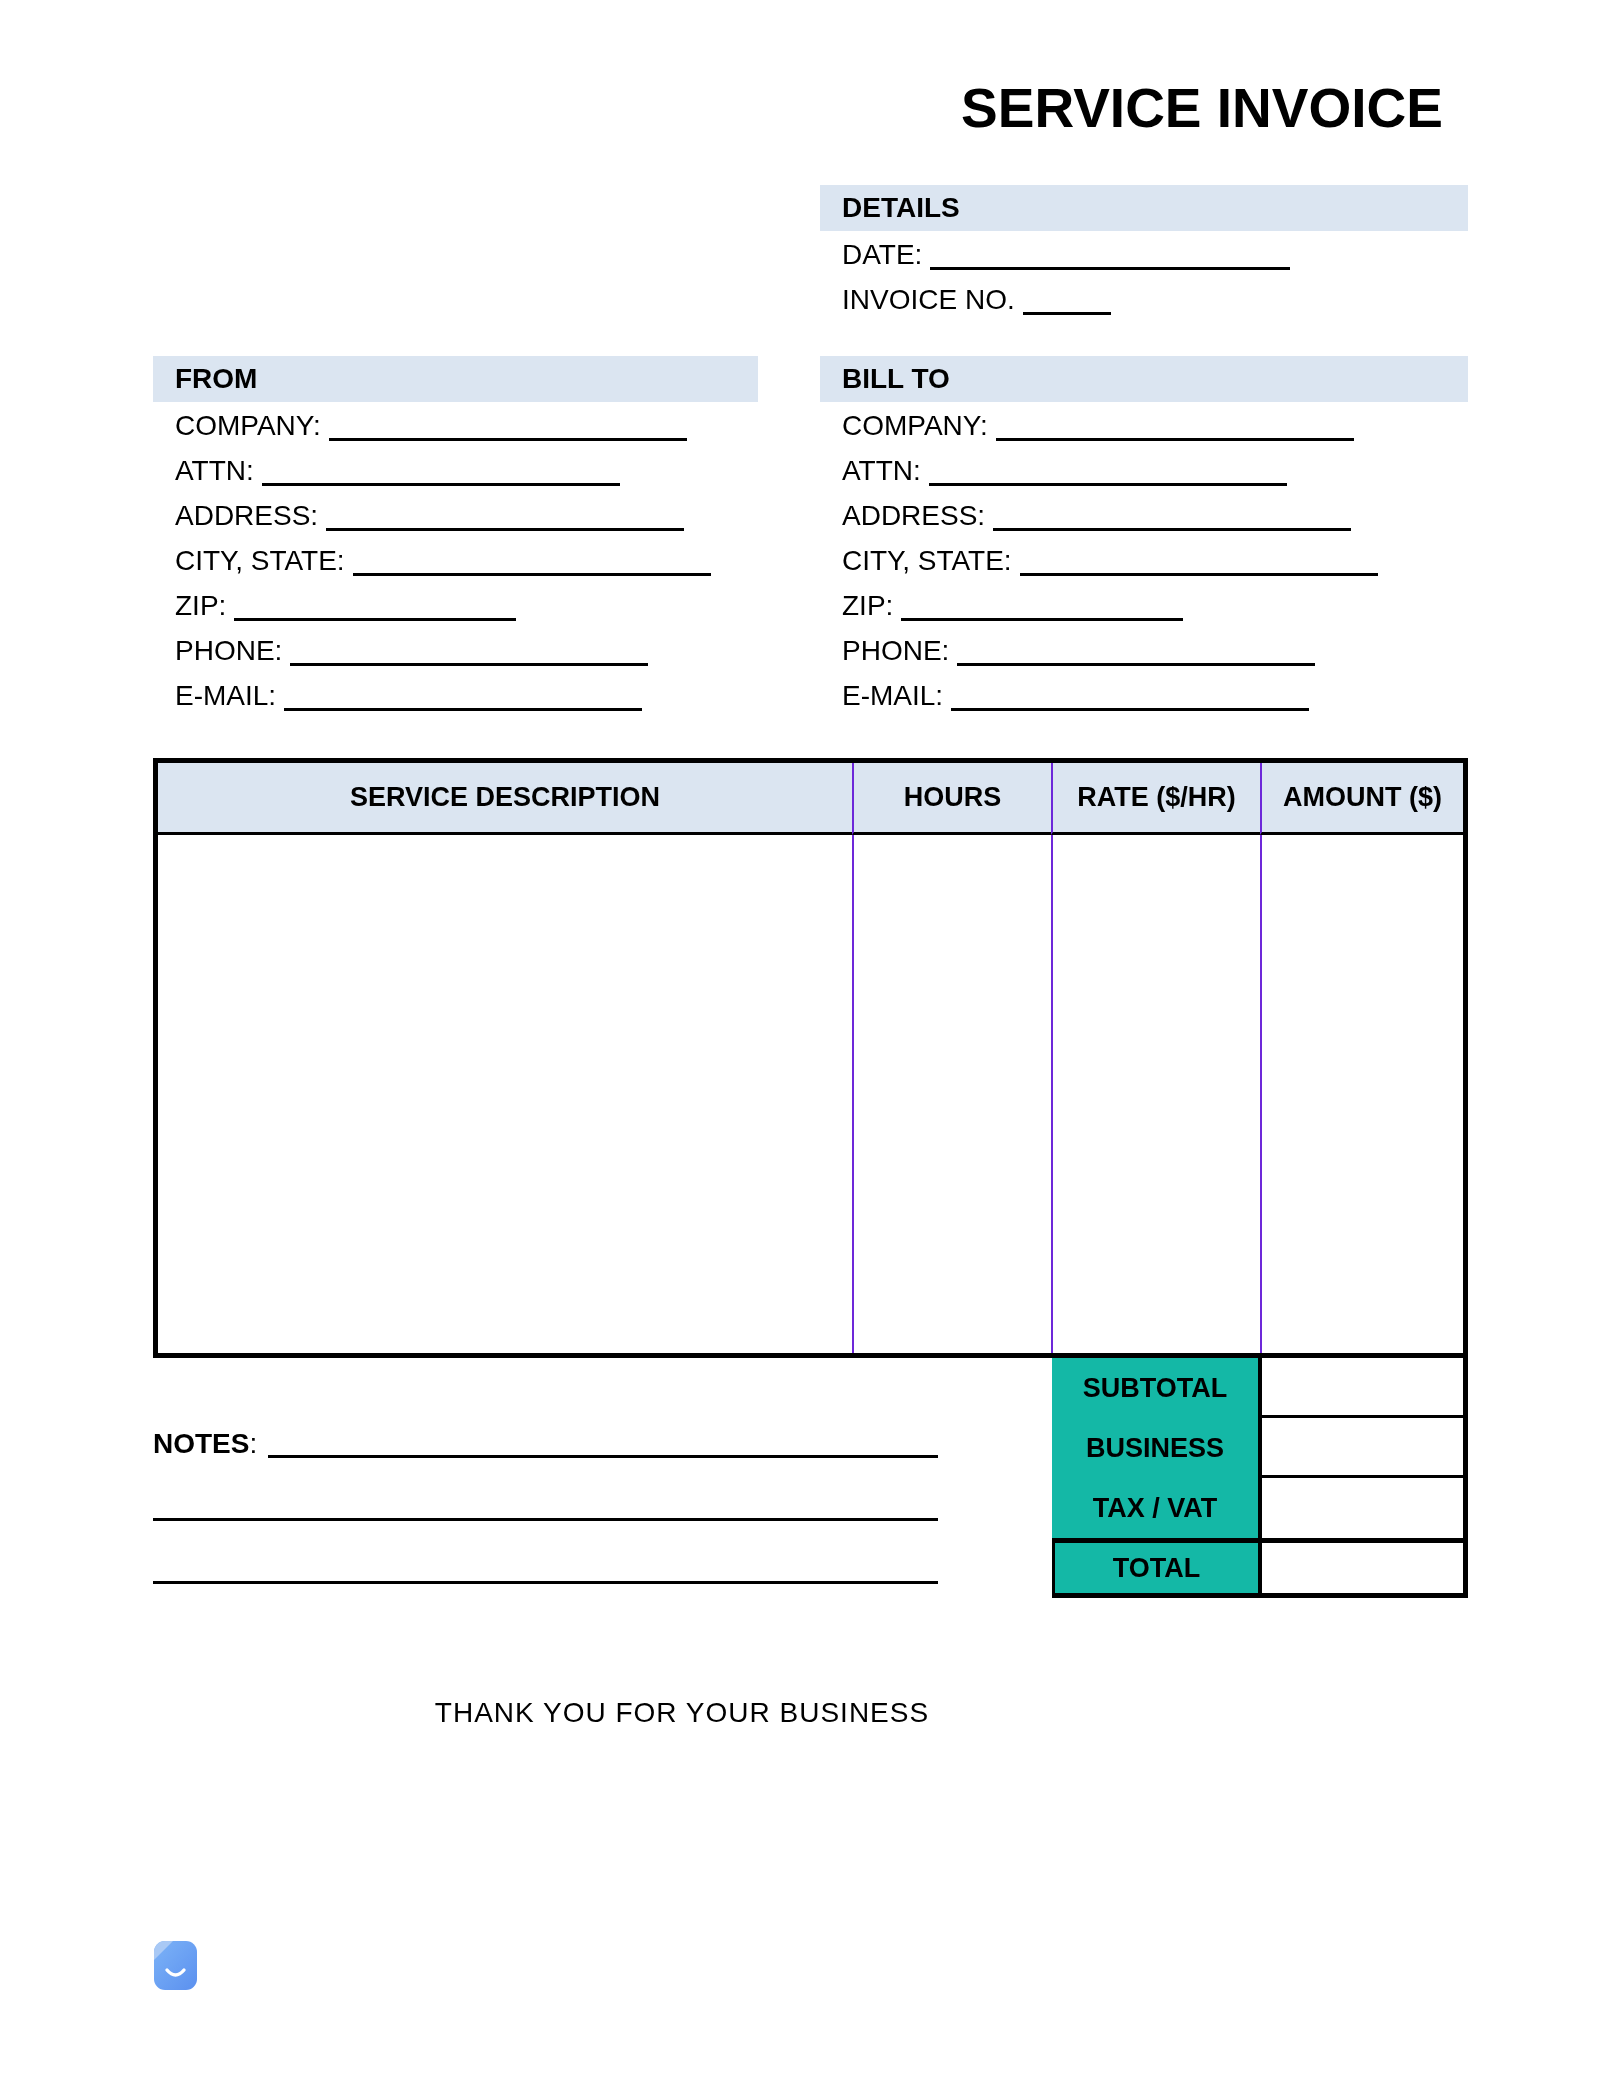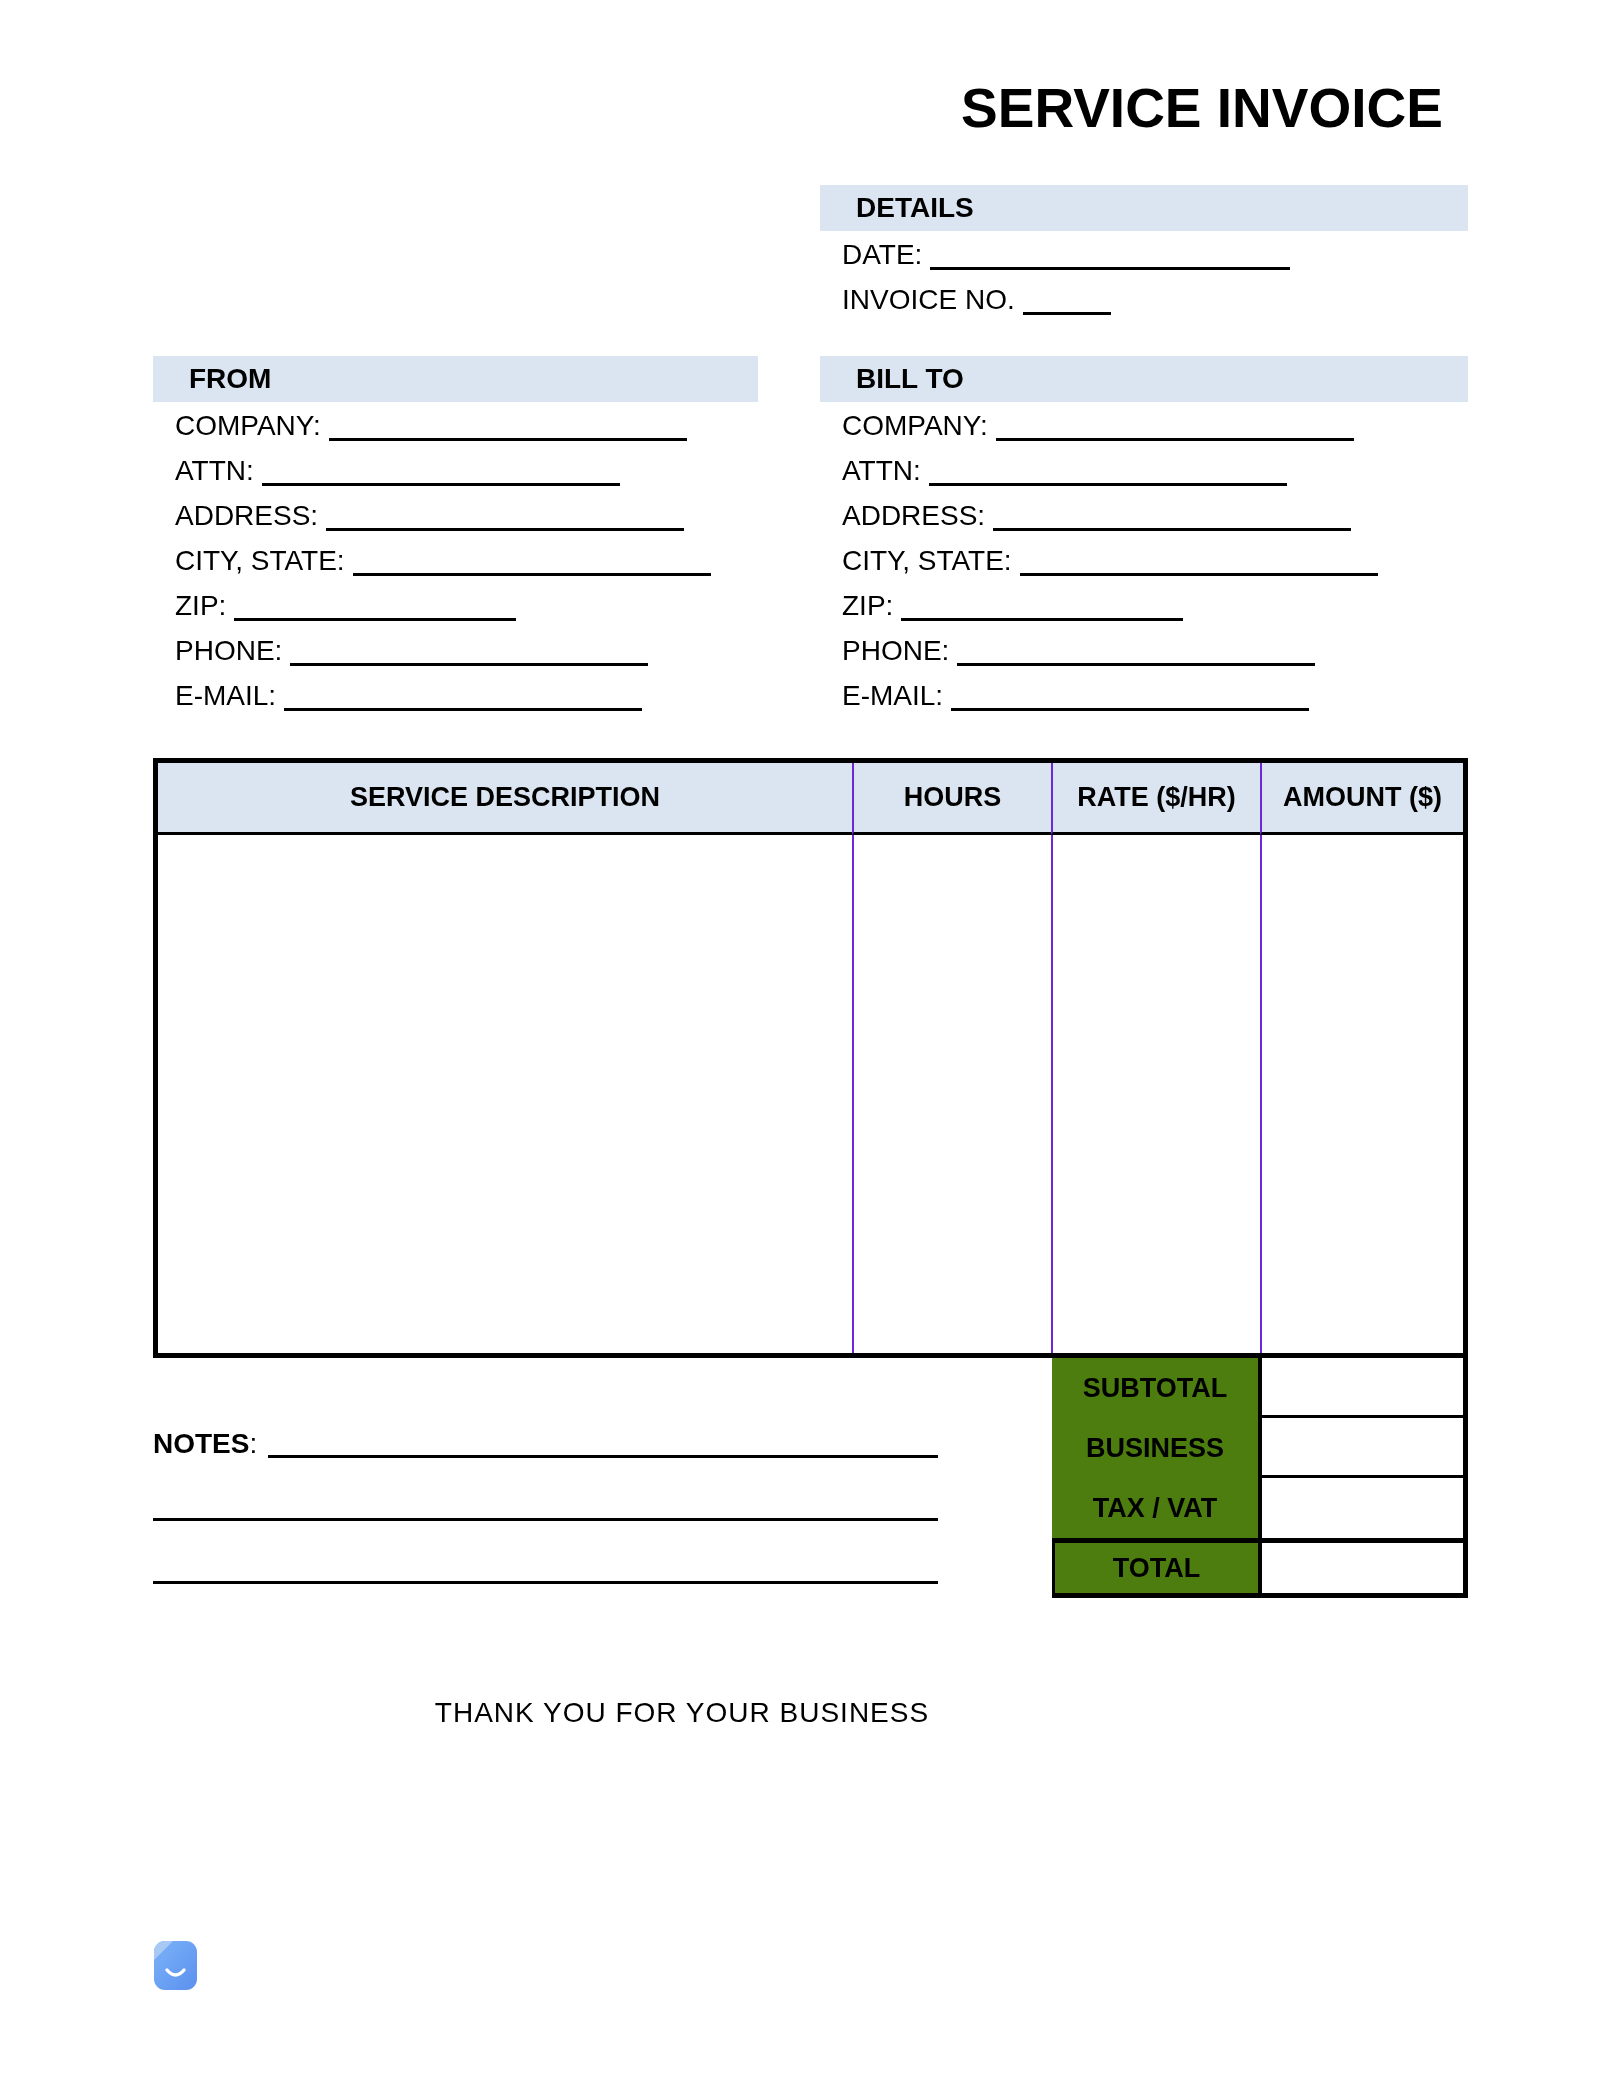--- a/index.html
+++ b/index.html
@@ -18,21 +18,21 @@
   .title {
     position:absolute; top:76px; right:172px;
     font-size:55px; font-weight:700; letter-spacing:0px;
     white-space:nowrap;
   }
 
   
   .bar {
     height:46px; background:#dbe5f1;
     display:flex; align-items:center;
-    padding-left:36px;
+    padding-left:22px;
     font-size:28px; font-weight:700;
   }
 
   
   .frow {
     height:45px;
     display:flex; align-items:flex-end;
     padding:0 0 6px 22px;
   }
   .flabel { font-size:28px; line-height:30px; white-space:nowrap; }
@@ -70,21 +70,21 @@
 
   
   .summary {
     position:absolute; left:1052px; top:1358px;
     width:416px; height:240px;
     display:grid;
     grid-template-columns:206px 210px;
     grid-auto-rows:60px;
   }
   .sum-label {
-    background:#4d7c0f;
+    background:#14b8a6;
     display:flex; align-items:center; justify-content:center;
     font-size:27px; font-weight:700;
   }
   .sum-amount {
     background:#fff;
     border-left:4px solid #000;
     border-right:5px solid #000;
   }
   .sum-amount.rule { border-bottom:3px solid #000; }
   .sum-label.total-row  { border-top:5px solid #000; border-bottom:5px solid #000; border-left:3px solid #000; }

